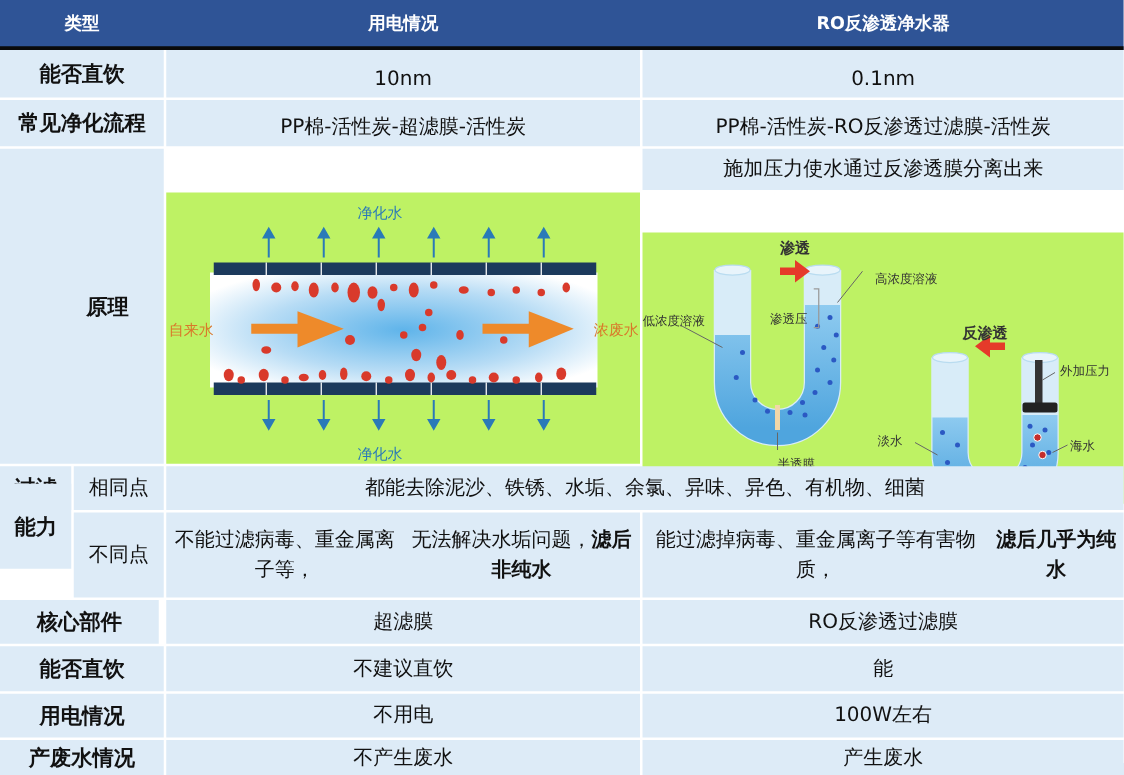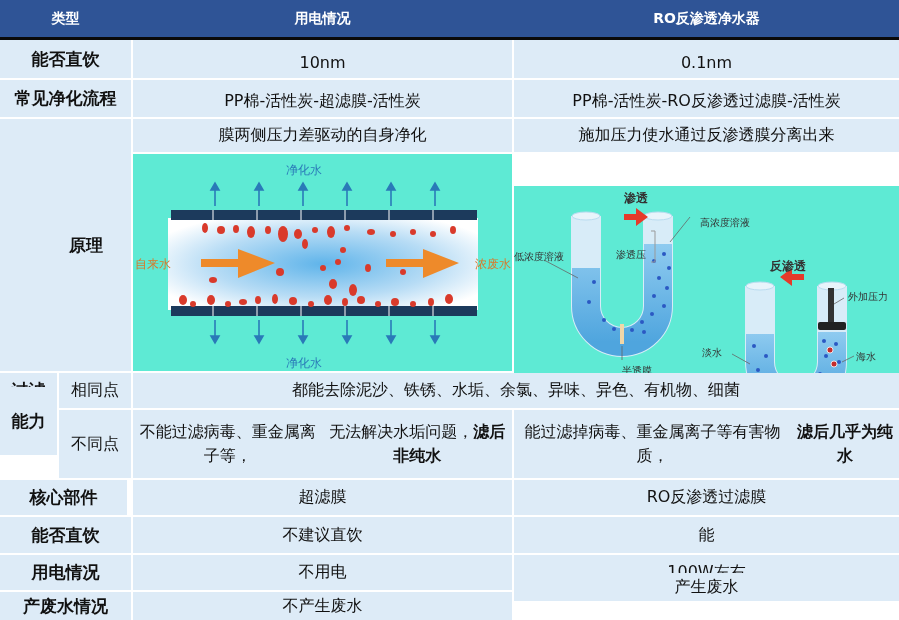--- a/index.html
+++ b/index.html
@@ -5,42 +5,41 @@
   html, body { margin:0; padding:0; background:#ffffff; }
   body { width:899px; height:620px; overflow:hidden; font-family:"DejaVu Sans", "Liberation Sans", sans-serif; }
   .tbl { position:relative; width:899px; height:620px; background:#ffffff; }
   .cell { position:absolute; background:#DDEBF7; display:flex; align-items:center; justify-content:center; color:#111; font-size:16px; text-align:center; box-sizing:border-box; }
   .hdr { position:absolute; top:0; left:0; width:899px; height:37px; background:#2F5496; border-bottom:3px solid #0a0a0a; box-sizing:content-box; }
   .hcell { position:absolute; top:0; height:37px; display:flex; align-items:center; justify-content:center; color:#ffffff; font-weight:bold; font-size:14px; }
   .lbl { font-weight:bold; font-size:17px; }
   .plain { font-size:16px; }
   .twoline { flex-direction:row; line-height:24px; }
   .b { font-weight:bold; }
-  .imgbox { position:absolute; background:#5eead4; overflow:hidden; }
+  .imgbox { position:absolute; background:#bef264; overflow:hidden; }
 </style>
 </head>
 <body>
 
 <div class="tbl">
 
   <div class="hdr"></div>
   <div class="hcell" style="left:0;width:131px;">类型</div>
   <div class="hcell" style="left:133px;width:379px;">用电情况</div>
   <div class="hcell" style="left:514px;width:385px;">RO反渗透净水器</div>
 
   <div class="cell lbl" style="left:0;top:40px;width:131px;height:38px;">能否直饮</div>
   <div class="cell plain" style="left:133px;top:40px;width:379px;height:38px;padding-top:6px;">10nm</div>
   <div class="cell plain" style="left:514px;top:40px;width:385px;height:38px;padding-top:6px;">0.1nm</div>
 
   <div class="cell lbl" style="left:0;top:80px;width:131px;height:37px;">常见净化流程</div>
   <div class="cell plain" style="left:133px;top:80px;width:379px;height:37px;padding-top:6px;">PP棉-活性炭-超滤膜-活性炭</div>
   <div class="cell plain" style="left:514px;top:80px;width:385px;height:37px;padding-top:6px;">PP棉-活性炭-RO反渗透过滤膜-活性炭</div>
 
   <div class="cell lbl" style="left:0;top:119px;width:131px;height:252px;padding-left:41px;">原理</div>
-  <div class="cell plain" style="left:133px;top:119px;width:379px;height:33px;">膜两侧压力差驱动的自身净化</div>
   <div class="cell plain" style="left:514px;top:119px;width:385px;height:33px;">施加压力使水通过反渗透膜分离出来</div>
 
   <div class="imgbox" style="left:133px;top:154px;width:379px;height:217px;">
     <svg width="379" height="217" viewBox="0 0 379 217" xmlns="http://www.w3.org/2000/svg">
       <defs>
         <radialGradient id="flow" cx="50%" cy="50%" r="60%">
           <stop offset="0%" stop-color="#5fb4ea"></stop>
           <stop offset="60%" stop-color="#b7dcf5"></stop>
           <stop offset="100%" stop-color="#ffffff"></stop>
         </radialGradient>
@@ -256,15 +255,15 @@
   <div class="cell lbl" style="left:0;top:517px;width:131px;height:36px;">能否直饮</div>
   <div class="cell plain" style="left:133px;top:517px;width:379px;height:36px;">不建议直饮</div>
   <div class="cell plain" style="left:514px;top:517px;width:385px;height:36px;">能</div>
 
   <div class="cell lbl" style="left:0;top:555px;width:131px;height:35px;">用电情况</div>
   <div class="cell plain" style="left:133px;top:555px;width:379px;height:35px;">不用电</div>
   <div class="cell plain" style="left:514px;top:555px;width:385px;height:35px;">100W左右</div>
 
   <div class="cell lbl" style="left:0;top:592px;width:131px;height:28px;">产废水情况</div>
   <div class="cell plain" style="left:133px;top:592px;width:379px;height:28px;">不产生废水</div>
-  <div class="cell plain" style="left:514px;top:573px;width:385px;height:28px;">产生废水</div>
+  <div class="cell plain" style="left:514px;top:592px;width:385px;height:28px;">产生废水</div>
 
 </div>
 
 </body></html>

